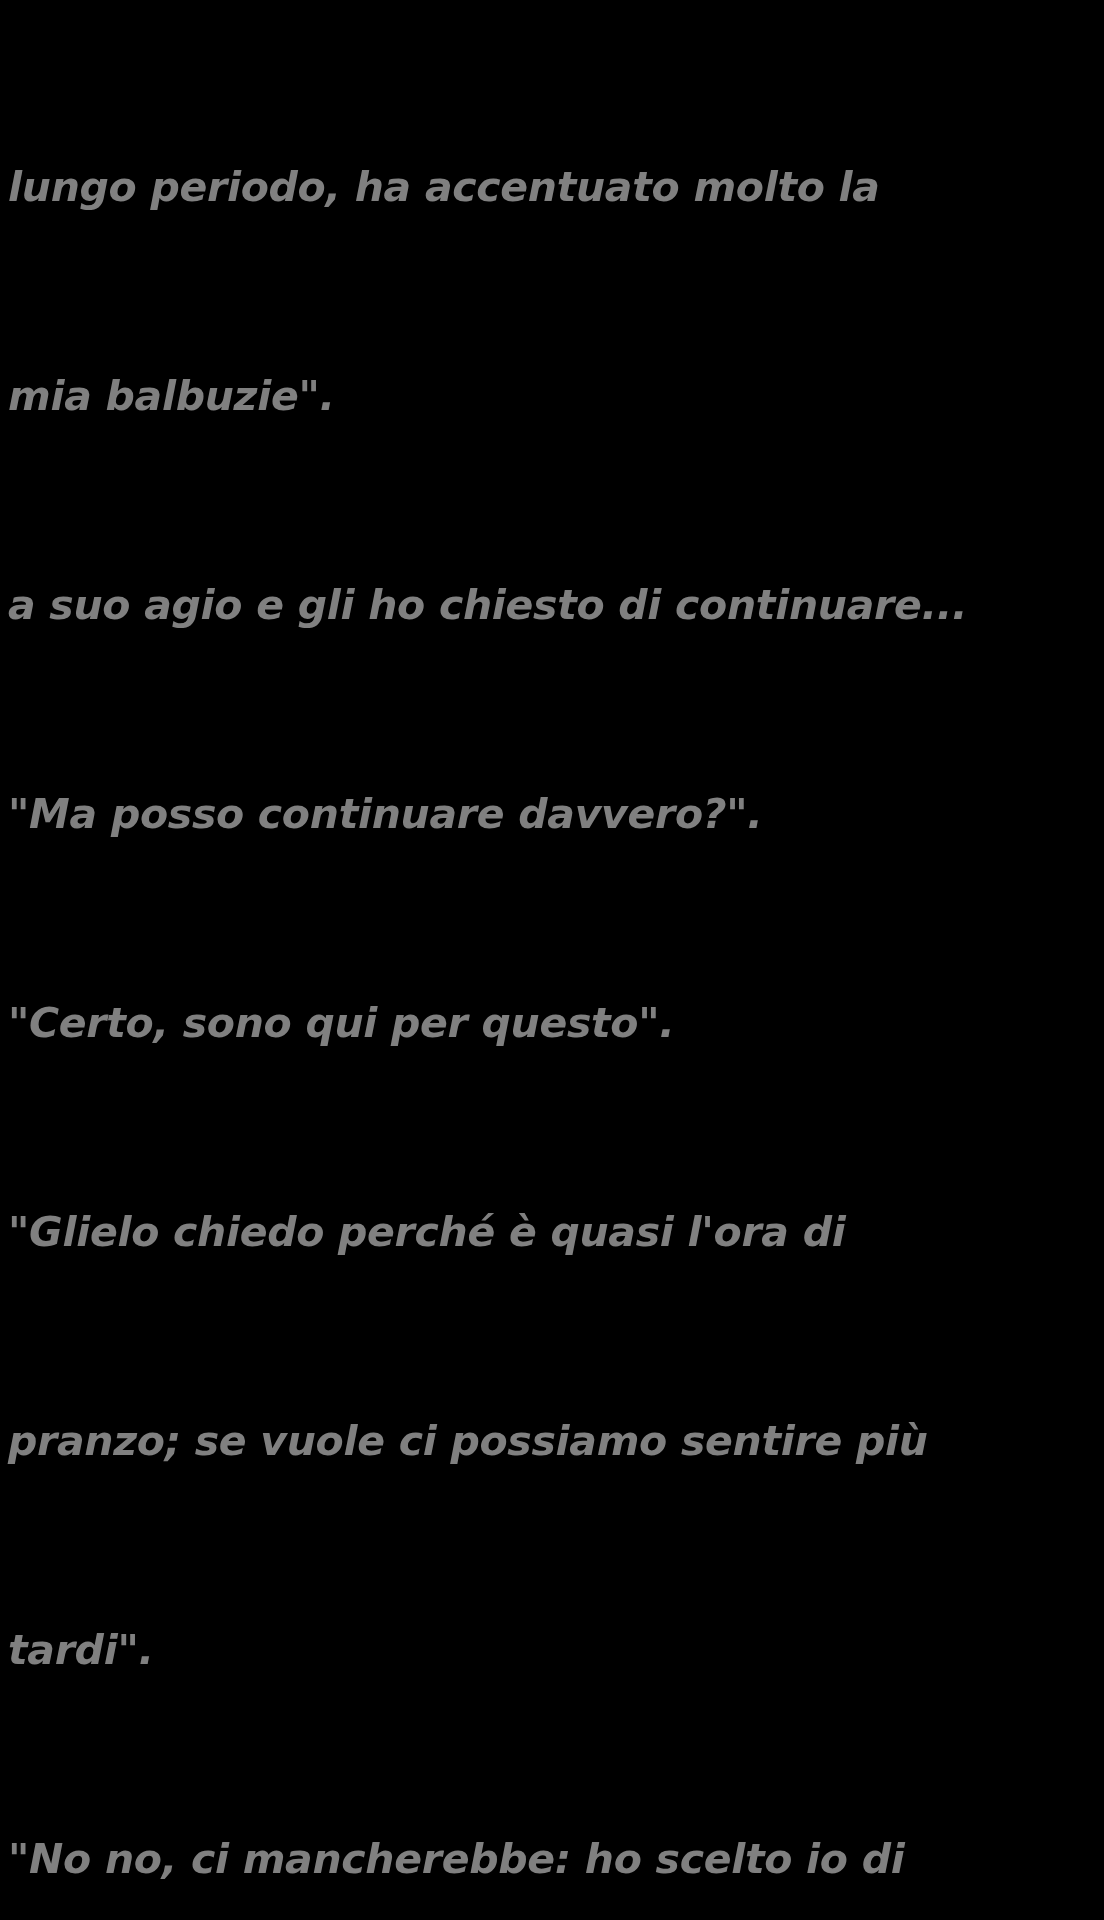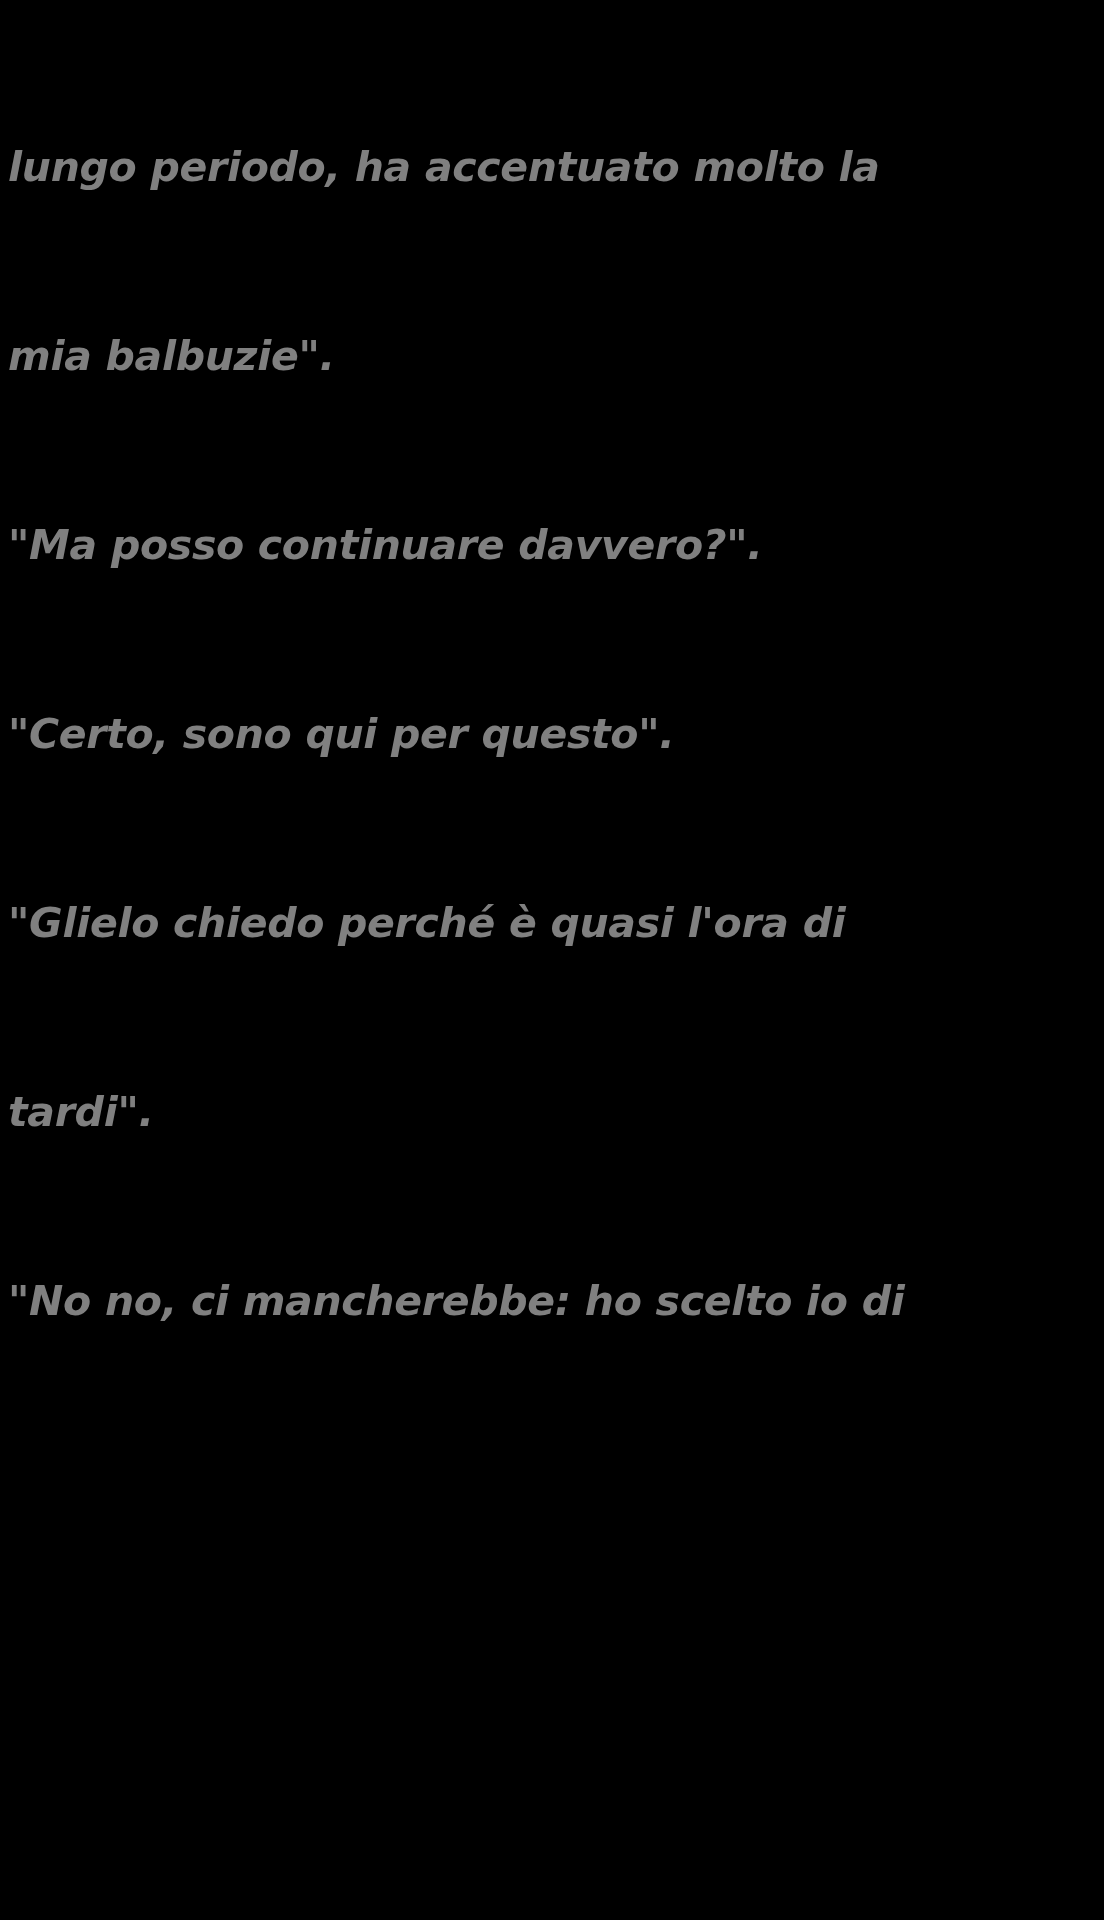--- a/index.html
+++ b/index.html
@@ -26,32 +26,35 @@
     font-weight: bold;
     font-size: 41px;
     line-height: 63px;
     color: #808080;
     letter-spacing: -0.3px;
     white-space: pre-wrap;
   }
   .line {
     display: block;
     white-space: pre;
+    margin-top: 20px;
   }
 </style>
 </head>
 <body>
 
 <div class="page">
   <div class="text-body">
     <span class="line">lungo periodo, ha accentuato molto la</span>
     <span class="line">mia balbuzie".</span>
+    <span class="line">a suo agio e gli ho chiesto di continuare...</span>
     <span class="line">"Ma posso continuare davvero?".</span>
     <span class="line">"Certo, sono qui per questo".</span>
     <span class="line">"Glielo chiedo perché è quasi l'ora di</span>
+    <span class="line">pranzo; se vuole ci possiamo sentire più</span>
     <span class="line">tardi".</span>
     <span class="line">"No no, ci mancherebbe: ho scelto io di</span>
     
     
     
     
     
     
     
     

